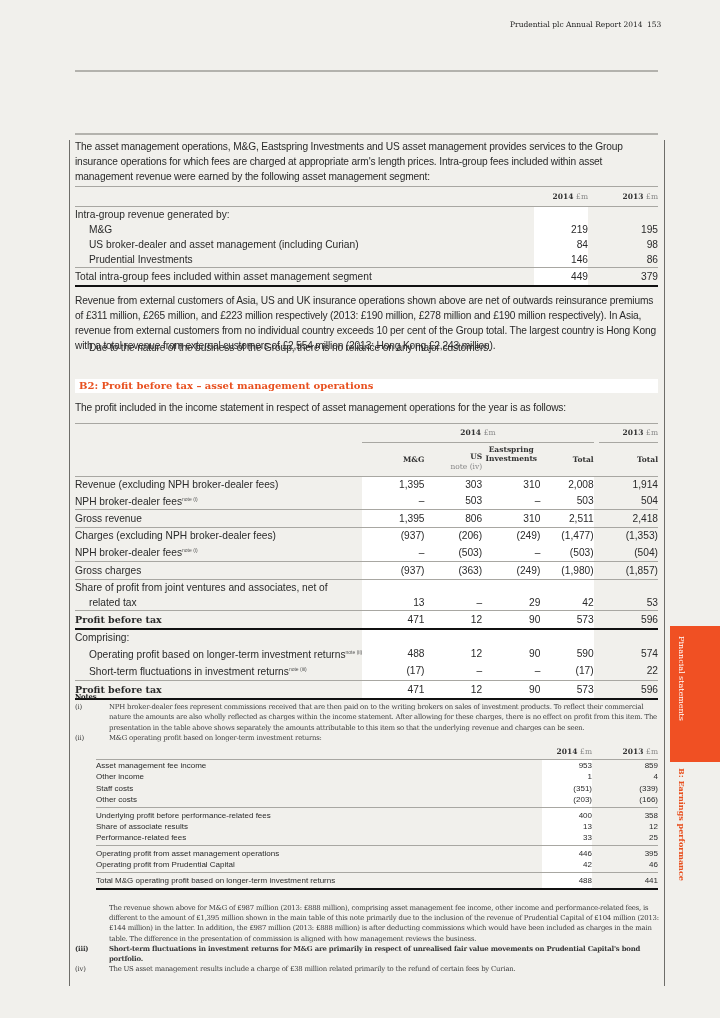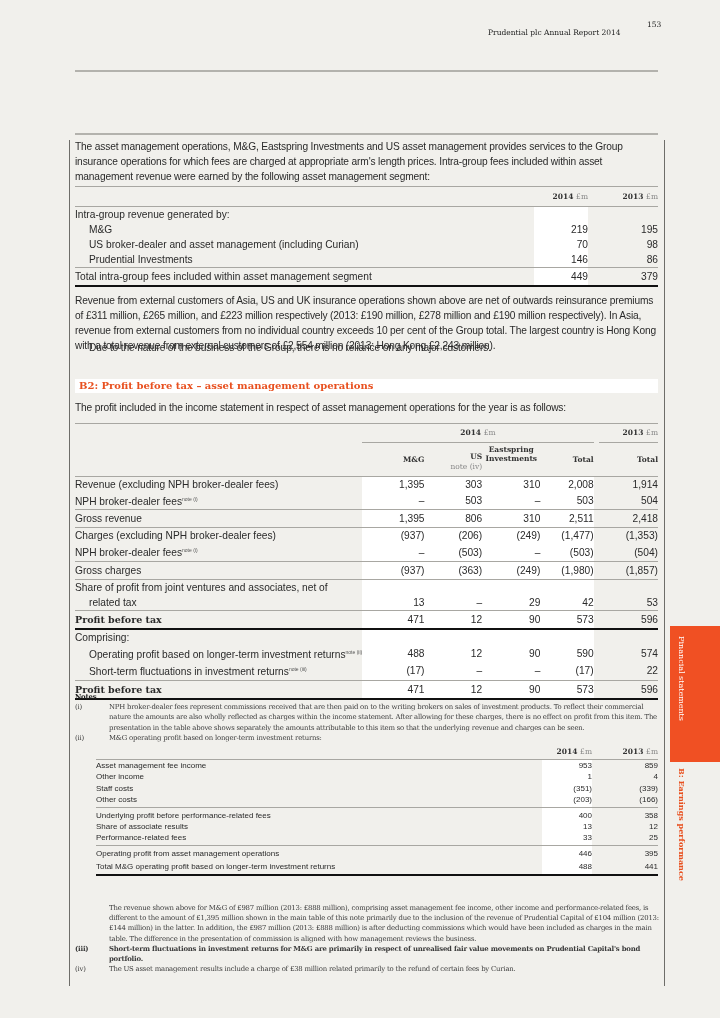--- a/index.html
+++ b/index.html
@@ -1,20 +1,20 @@
 <!DOCTYPE html>
 <html><head>
 <meta charset="utf-8">
 <style>
   html, body { margin:0; padding:0; }
   body { width:720px; height:1018px; background:#f1f0ec; position:relative; overflow:hidden;
          font-family:"Liberation Sans", sans-serif; color:#222; }
   .serif { font-family:"DejaVu Serif", "Liberation Serif", serif; }
   #header { position:absolute; top:20px; left:0; width:720px; font-size:7.5px; }
-  #header .title { position:absolute; left:488px; top:0;margin-top:8px; }
+  #header .title { position:absolute; left:510px; top:0; }
   #header .pnum { position:absolute; left:647px; top:0; }
   .rule-top { position:absolute; left:75px; width:583px; height:2px; background:#b3b2ad; }
   #frame-left { position:absolute; left:69px; top:140px; width:1px; height:846px; background:#6e6d69; }
   #frame-right { position:absolute; left:664px; top:140px; width:1px; height:846px; background:#6e6d69; }
   .para { position:absolute; left:75px; width:585px; font-size:10.2px; line-height:15px; color:#2a2a2a; letter-spacing:-0.15px; }
   .indent { text-indent:14px; }
   table { border-collapse:collapse; }
   .t { position:absolute; left:75px; width:583px; font-size:10.2px; color:#2a2a2a; }
   .t td { padding:0; height:15px; line-height:15px; white-space:nowrap; }
   .num { text-align:right; }
@@ -71,21 +71,21 @@
         <td></td>
   </tr>
   <tr>
     <td style="padding-left:14px">M&amp;G</td>
     <td class="num hl">219</td>
         <td></td>
     <td class="num">195</td>
   </tr>
   <tr>
     <td style="padding-left:14px">US broker-dealer and asset management (including Curian)</td>
-    <td class="num hl">70</td>
+    <td class="num hl">84</td>
         <td></td>
     <td class="num">98</td>
   </tr>
   <tr>
     <td style="padding-left:14px">Prudential Investments</td>
     <td class="num hl">146</td>
         <td></td>
     <td class="num">86</td>
   </tr>
   <tr class="thick" style="border-top:1px solid #a8a7a2;">
@@ -317,20 +317,26 @@
         <td class="num hl" style="vertical-align:top">33</td>
         <td></td>
         <td class="num" style="vertical-align:top">25</td>
       </tr>
   <tr>
         <td style="height:13px; vertical-align:bottom">Operating profit from asset management operations</td>
         <td class="num hl" style="vertical-align:bottom">446</td>
         <td></td>
         <td class="num" style="vertical-align:bottom">395</td>
       </tr>
+  <tr style="border-bottom:1px solid #a8a7a2;">
+        <td style="height:13px; vertical-align:top">Operating profit from Prudential Capital</td>
+        <td class="num hl" style="vertical-align:top">42</td>
+        <td></td>
+        <td class="num" style="vertical-align:top">46</td>
+      </tr>
   <tr class="thick">
         <td style="height:15px">Total M&amp;G operating profit based on longer-term investment returns</td>
         <td class="num hl">488</td>
         <td></td>
         <td class="num">441</td>
       </tr>
 </tbody>
   </table>
 
 <div class="notes" style="top:903px;">

